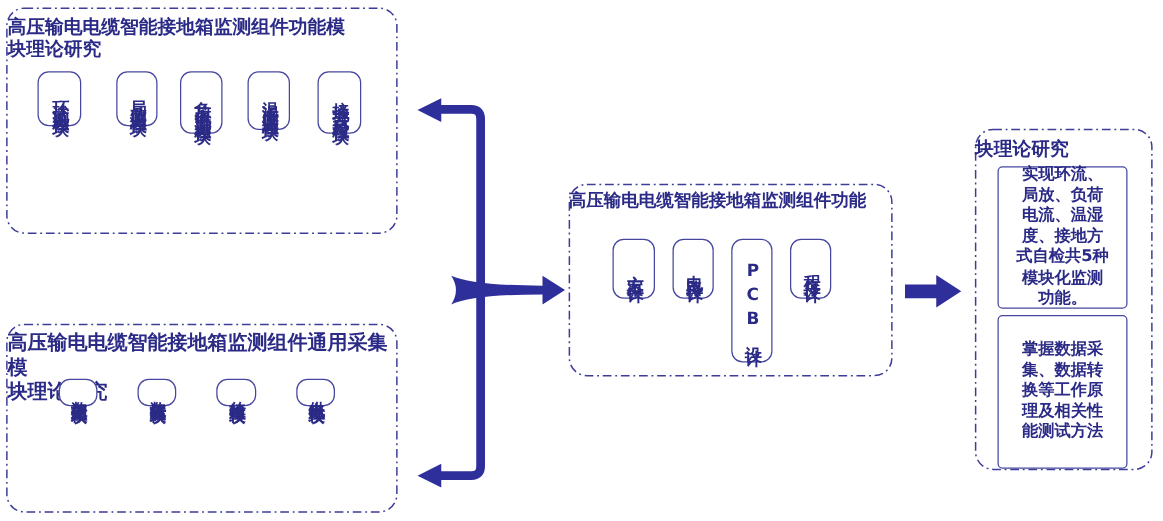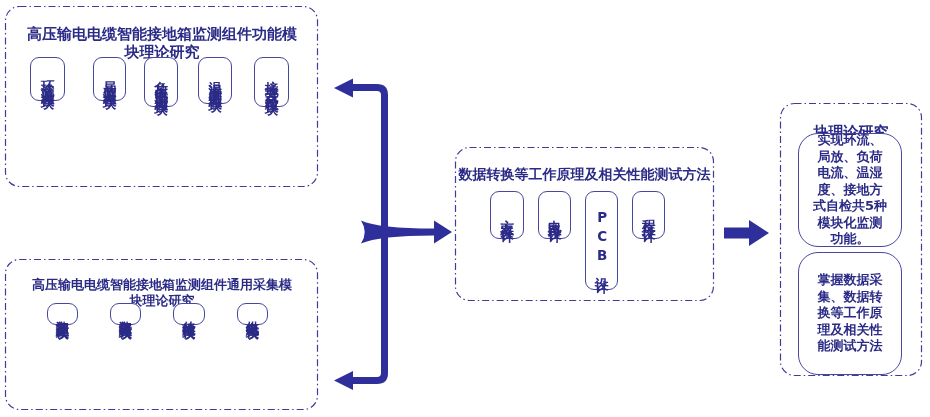--- a/index.html
+++ b/index.html
@@ -9,44 +9,44 @@
     --arrow:#2f2f9c;
   }
   html,body{margin:0;padding:0;background:#fff;}
   #stage{
     position:relative;width:930px;height:417px;background:#ffffff;overflow:hidden;
     font-family:"DejaVu Sans","Liberation Sans",sans-serif;color:var(--ink);
   }
   #shape-layer{position:absolute;left:0;top:0;width:930px;height:417px;}
   .group{position:absolute;}
   .group-title{
-    position:absolute;left:0;right:0;text-align:center;font-weight:bold;
-    color:var(--ink);line-height:1.22;margin-top:13px;
+    position:absolute;left:0;right:0;font-weight:bold;
+    color:var(--ink);line-height:1.22;
   }
   .group-title span{display:block;}
   .t15{font-size:15px;}
   .t14{font-size:14px;}
-  .t13{font-size:13px;}
+  .t13{font-size:16px;}
   .vbox{
     position:absolute;display:flex;align-items:center;justify-content:center;
     background:#fff;border:1px solid var(--line);border-radius:9px;
   }
   .vtext{
     writing-mode:vertical-rl;text-orientation:upright;line-height:1;
     font-weight:bold;color:var(--ink);white-space:nowrap;
   }
   .g-func .vbox{width:33px;padding:12px 0;top:51px;}
   .g-func .vtext{font-size:13.5px;letter-spacing:3px;}
   .g-acq .vbox{width:29px;padding:7px 0;top:44px;}
   .g-acq .vtext{font-size:13px;letter-spacing:1px;}
   .g-exp .vbox{width:32px;padding:17px 0;top:44px;}
   .g-exp .vtext{font-size:13.5px;letter-spacing:3px;}
   .goal-box{
     position:absolute;left:18px;width:104px;box-sizing:border-box;
-    border:1.4px solid var(--line);border-radius:20px;background:#fff;
+    border:1.4px solid var(--line);border-radius:4px;background:#fff;
     display:flex;align-items:center;justify-content:center;
     padding:4px 13px;text-align:center;
     font-size:13px;font-weight:bold;line-height:16.5px;color:var(--ink);
   }
 </style>
 </head>
 <body>
 
 <div id="stage">
 
@@ -100,21 +100,21 @@
     <div class="vbox" style="left:167px;width:30px;">
       <span class="vtext">传输组件模块</span>
     </div>
     <div class="vbox" style="left:231px;">
       <span class="vtext">供电组件模块</span>
     </div>
   </div>
 
   <div class="group g-exp" style="left:455px;top:147px;width:259px;height:153px;">
     <div class="group-title t14" style="top:6px;">
-      <span>数据转换等工作原理及相关性能测试方法</span>
+      <span>高压输电电缆智能接地箱监测组件功能</span>
     </div>
     <div class="vbox" style="left:35px;">
       <span class="vtext">方案设计</span>
     </div>
     <div class="vbox" style="left:83px;width:31px;">
       <span class="vtext">电路设计</span>
     </div>
     <div class="vbox" style="left:130px;width:31px;">
       <span class="vtext">PCB设计</span>
     </div>

